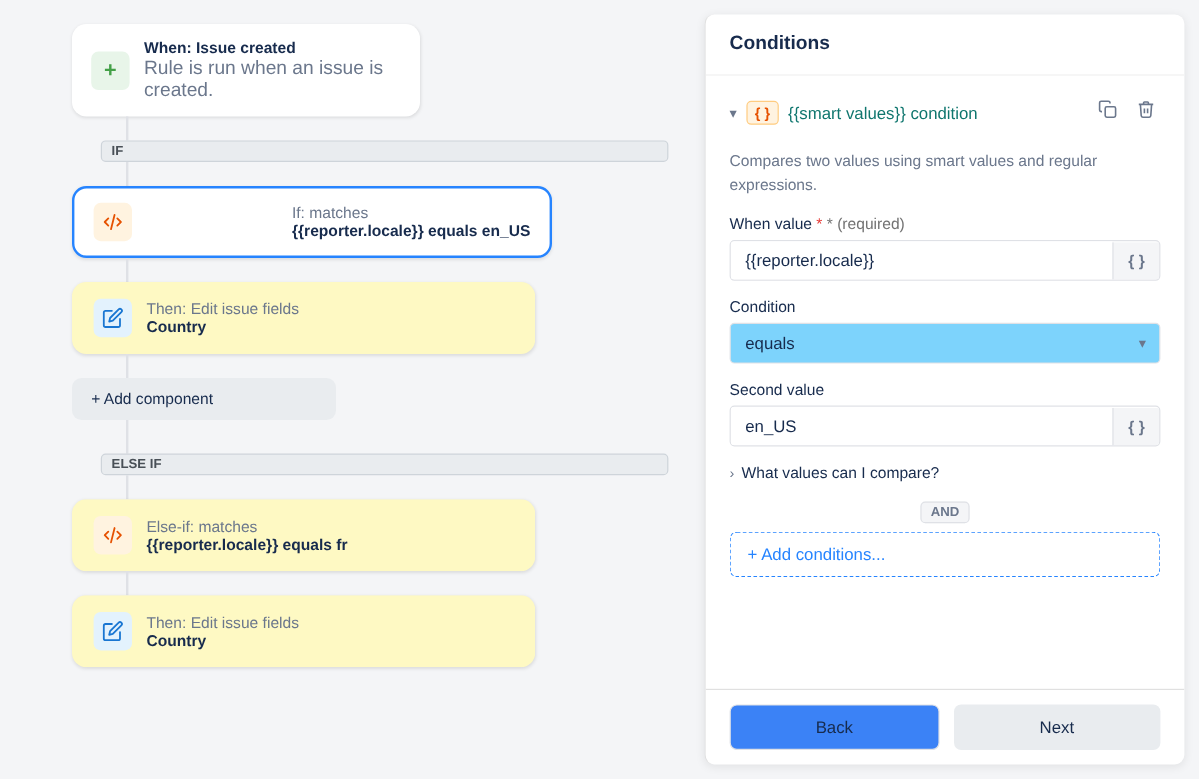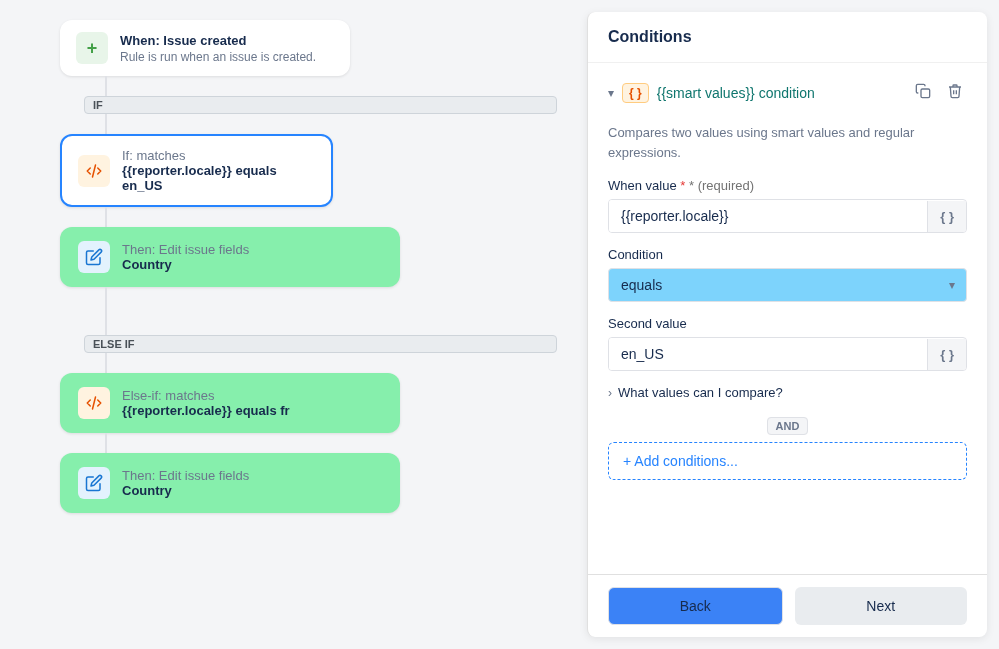--- a/index.html
+++ b/index.html
@@ -43,21 +43,21 @@
       font-size: 18px;
       font-weight: bold;
       flex-shrink: 0;
     }
     .trigger-text .title {
       font-size: 13px;
       font-weight: 600;
       color: #172b4d;
     }
     .trigger-text .subtitle {
-      font-size: 12px;
+      font-size: 16px;
       color: #6b778c;
       margin-top: 2px;
     }
 
     .connector-line {
       width: 2px;
       background: #dfe1e6;
       margin-left: 75px;
     }
     .connector-line.short { height: 20px; }
@@ -74,34 +74,34 @@
       padding: 2px 8px;
       margin-left: 54px;
     }
 
     .condition-card {
       display: flex;
       align-items: center;
       background: white;
       border-radius: 12px;
       padding: 12px 16px;
-      width: 273px;
+      width: 400px;
       margin-left: 30px;
       box-shadow: 0 1px 3px rgba(0,0,0,0.1);
       gap: 12px;
       border: 2px solid #2684ff;
       justify-content: space-between;
     }
     .action-card {
       display: flex;
       align-items: center;
-      background: #86efac;
+      background: #fef9c3;
       border-radius: 12px;
       padding: 12px 16px;
-      width: 340px;
+      width: 386px;
       margin-left: 30px;
       box-shadow: 0 1px 3px rgba(0,0,0,0.1);
       gap: 12px;
       border: 2px solid transparent;
     }
 
     .card-icon {
       width: 32px;
       height: 32px;
       border-radius: 6px;
@@ -408,20 +408,21 @@
         </svg>
       </div>
       <div class="card-text">
         <div class="card-title">Then: Edit issue fields</div>
         <div class="card-subtitle">Country</div>
       </div>
     </div>
 
     <div class="connector-line short"></div>
 
+    <button class="add-component-btn">+ Add component</button>
 
     <div class="connector-line medium"></div>
 
     <div class="else-label">ELSE IF</div>
 
     <div class="connector-line short"></div>
 
     <div class="action-card">
       <div class="card-icon icon-orange">
         <svg width="18" height="18" viewBox="0 0 24 24" fill="none">

